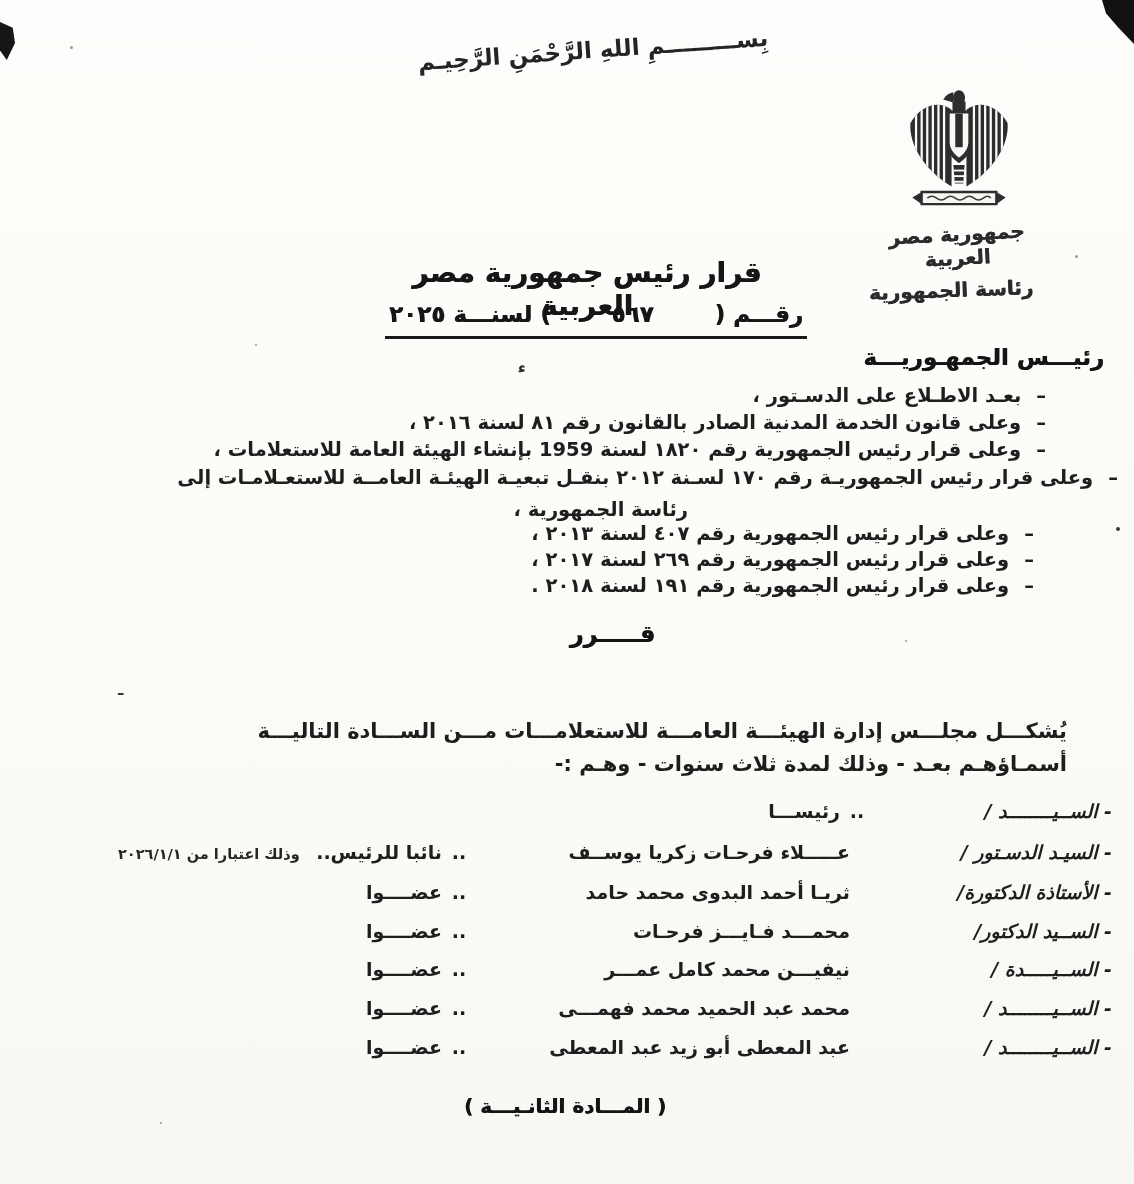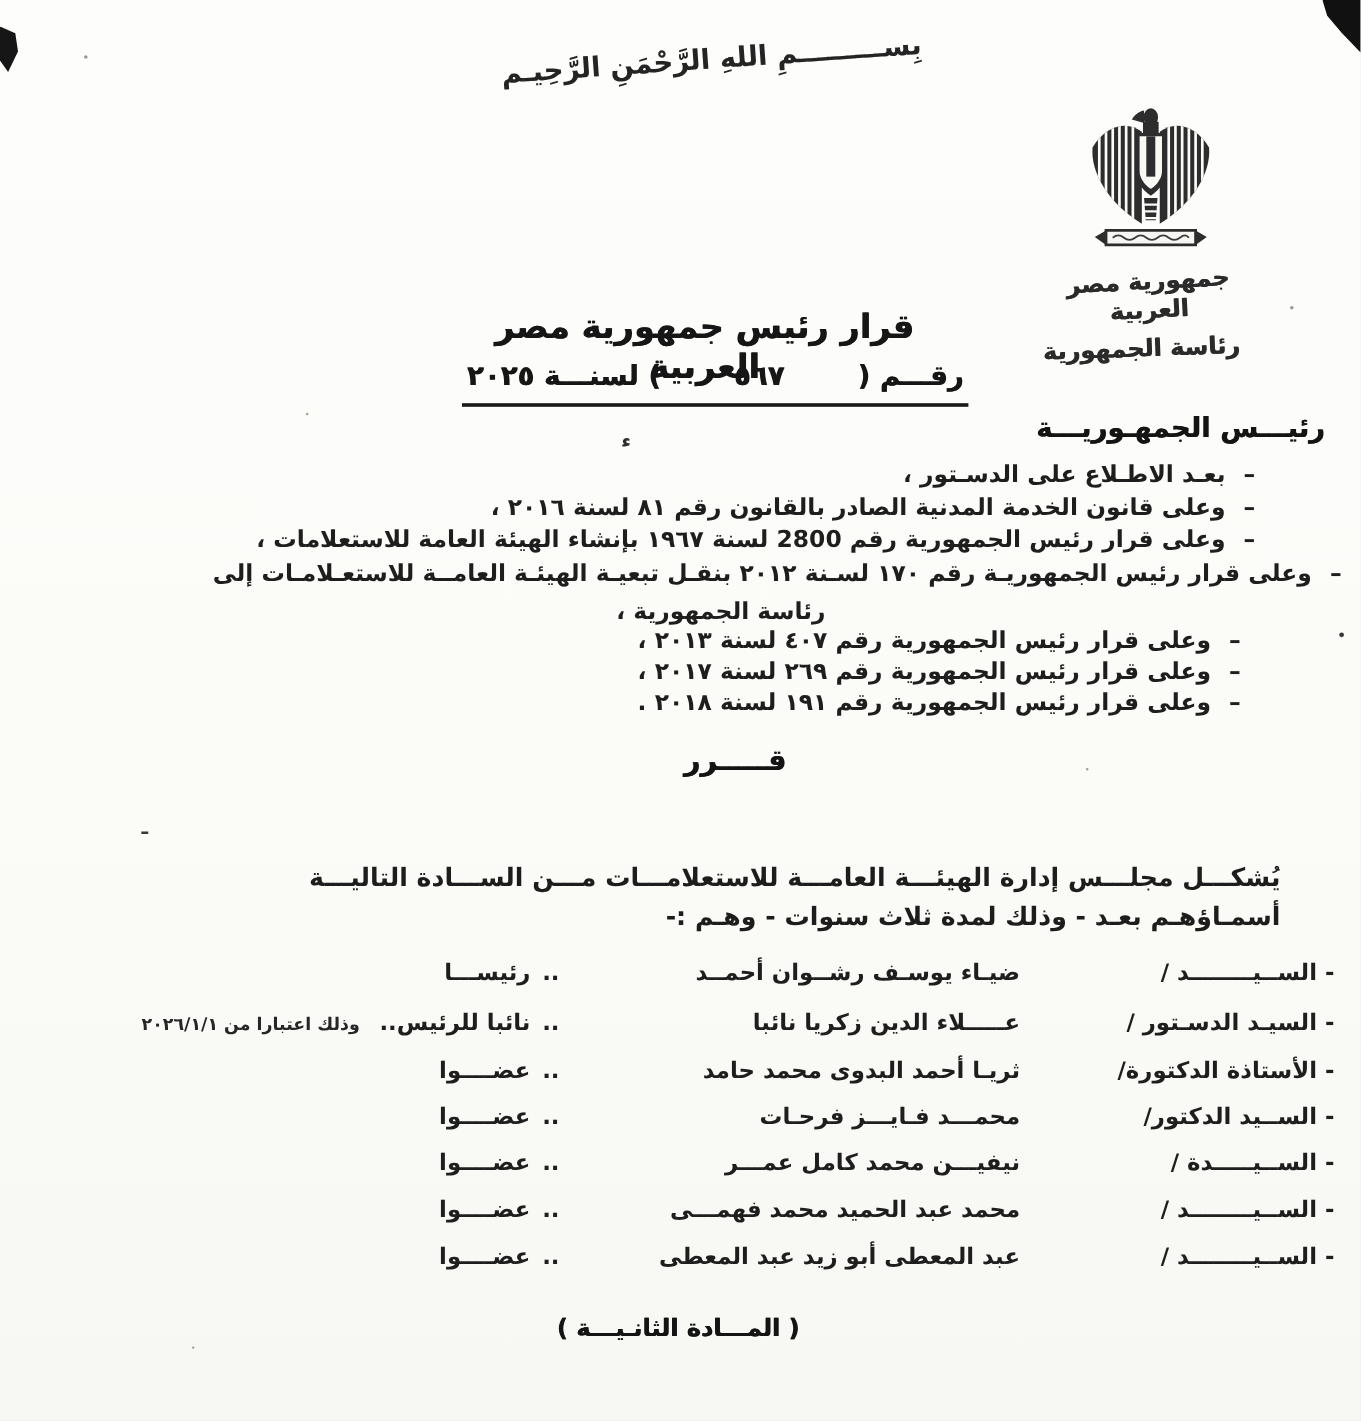--- a/index.html
+++ b/index.html
@@ -31,21 +31,21 @@
 
   .prerow{display:flex; gap:15px; font-size:19.5px; font-weight:700; color:#1e1e1e; line-height:1.25;}
   .prerow .dash{flex:0 0 auto;}
 
   .decreed{left:535px; top:620px; width:155px; font-size:24px; color:#141414;}
   .art-head{left:438px; top:676px; width:254px; font-size:22px; color:#141414;}
   .par{font-size:21px; font-weight:700; color:#1d1d1d;}
 
   .mrow{left:118px; width:994px; display:flex; direction:rtl; align-items:baseline;
     font-weight:700; font-size:19px; color:#1e1e1e;}
-  .mcol-title{flex:0 0 238px; text-align:right;}
+  .mcol-title{flex:0 0 238px; text-align:right;font-style:italic;}
   .mcol-name{flex:0 0 398px; text-align:right; padding-left:10px; box-sizing:border-box; padding-right:0; }
   .mcol-name{padding-right:24px;}
   .mcol-sep{flex:0 0 34px; text-align:center;}
   .mcol-role{flex:0 0 140px; text-align:right;}
   .mcol-note{flex:1 1 auto; text-align:left; font-size:14.5px; color:#262626;}
 
   .art2-head{left:438px; top:1094px; width:254px; font-size:20px; color:#141414;}
   .finalline{right:149px; top:1136px; font-size:22px; color:#161616;}
 
   .corner-tl{left:0; top:22px; width:15px; height:38px; background:#161616;
@@ -141,21 +141,21 @@
   <div class="abs rtl prerow" style="right:88px; top:384px;">
     <span class="dash">–</span>
     <span>بعـد الاطـلاع على الدسـتور ،</span>
   </div>
   <div class="abs rtl prerow" style="right:88px; top:411px;">
     <span class="dash">–</span>
     <span>وعلى قانون الخدمة المدنية الصادر بالقانون رقم ٨١ لسنة ٢٠١٦ ،</span>
   </div>
   <div class="abs rtl prerow" style="right:88px; top:438px;">
     <span class="dash">–</span>
-    <span>وعلى قرار رئيس الجمهورية رقم 2800 لسنة ١٩٦٧ بإنشاء الهيئة العامة للاستعلامات ،</span>
+    <span>وعلى قرار رئيس الجمهورية رقم ١٨٢٠ لسنة 1959 بإنشاء الهيئة العامة للاستعلامات ،</span>
   </div>
   <div class="abs rtl prerow" style="right:16px; top:466px;">
     <span class="dash">–</span>
     <span>وعلى قرار رئيس الجمهوريـة رقم ١٧٠ لسـنة ٢٠١٢ بنقـل تبعيـة الهيئـة العامــة للاستعـلامـات إلى</span>
   </div>
   <div class="abs rtl prerow" style="right:446px; top:498px;margin-left:19px;">
     <span>رئاسة الجمهورية ،</span>
   </div>
   <div class="abs rtl prerow" style="right:100px; top:522px;">
     <span class="dash">–</span>
@@ -170,28 +170,27 @@
     <span>وعلى قرار رئيس الجمهورية رقم ١٩١ لسنة ٢٠١٨ .</span>
   </div>
 
   <div class="abs rtl bold thick center decreed">قـــــرر</div>
 
   <div class="abs rtl par" style="right:67px; top:719px;">يُشكـــل مجلـــس إدارة الهيئـــة العامـــة للاستعلامـــات مـــن الســـادة التاليـــة</div>
   <div class="abs rtl par" style="right:67px; top:752px;">أسمـاؤهـم بعـد - وذلك لمدة ثلاث سنوات - وهـم :-</div>
 
   <div class="abs mrow" style="top:800px;">
     <span class="mcol-title">- الســيــــــــد /</span>
-    <span class="mcol-name">ضيـاء يوسـف رشــوان أحمــد</span>
     <span class="mcol-sep">..</span>
     <span class="mcol-role">رئيســـا</span>
     <span class="mcol-note"></span>
   </div>
   <div class="abs mrow" style="top:841px;">
     <span class="mcol-title">- السيـد الدسـتور /</span>
-    <span class="mcol-name">عـــــلاء الدين زكريا نائبا</span>
+    <span class="mcol-name">عـــــلاء فرحـات زكريا يوســف</span>
     <span class="mcol-sep">..</span>
     <span class="mcol-role">نائبا للرئيس..</span>
     <span class="mcol-note">وذلك اعتبارا من ٢٠٢٦/١/١</span>
   </div>
   <div class="abs mrow" style="top:881px;">
     <span class="mcol-title">- الأستاذة الدكتورة/</span>
     <span class="mcol-name">ثريـا أحمد البدوى محمد حامد</span>
     <span class="mcol-sep">..</span>
     <span class="mcol-role">عضــــوا</span>
     <span class="mcol-note"></span>

